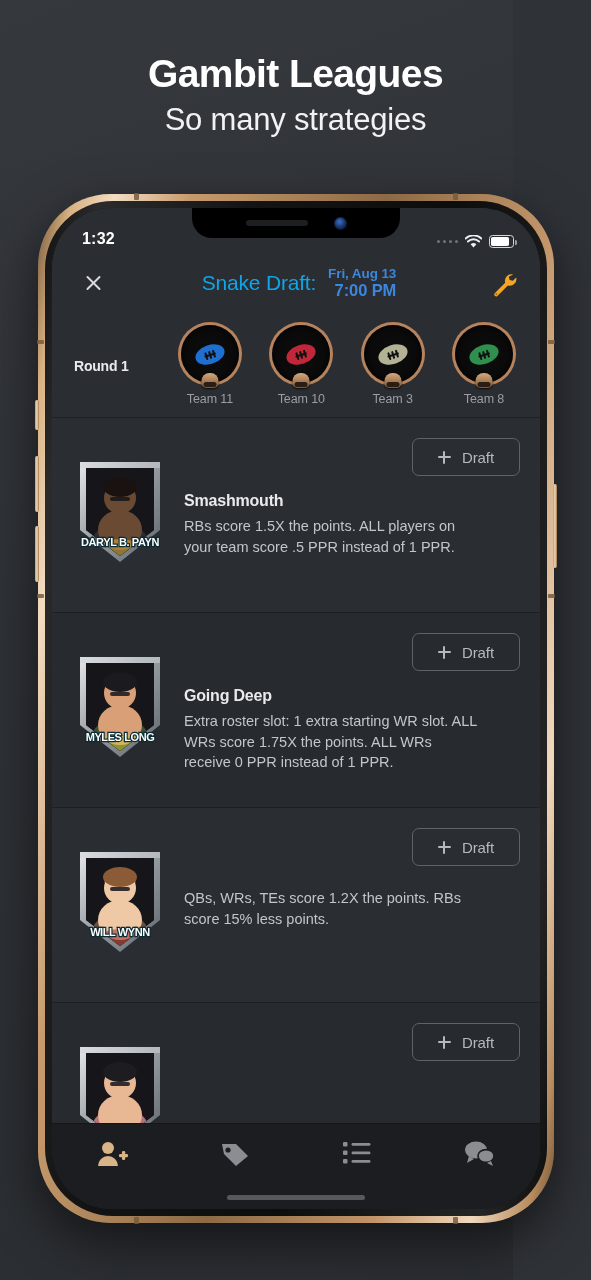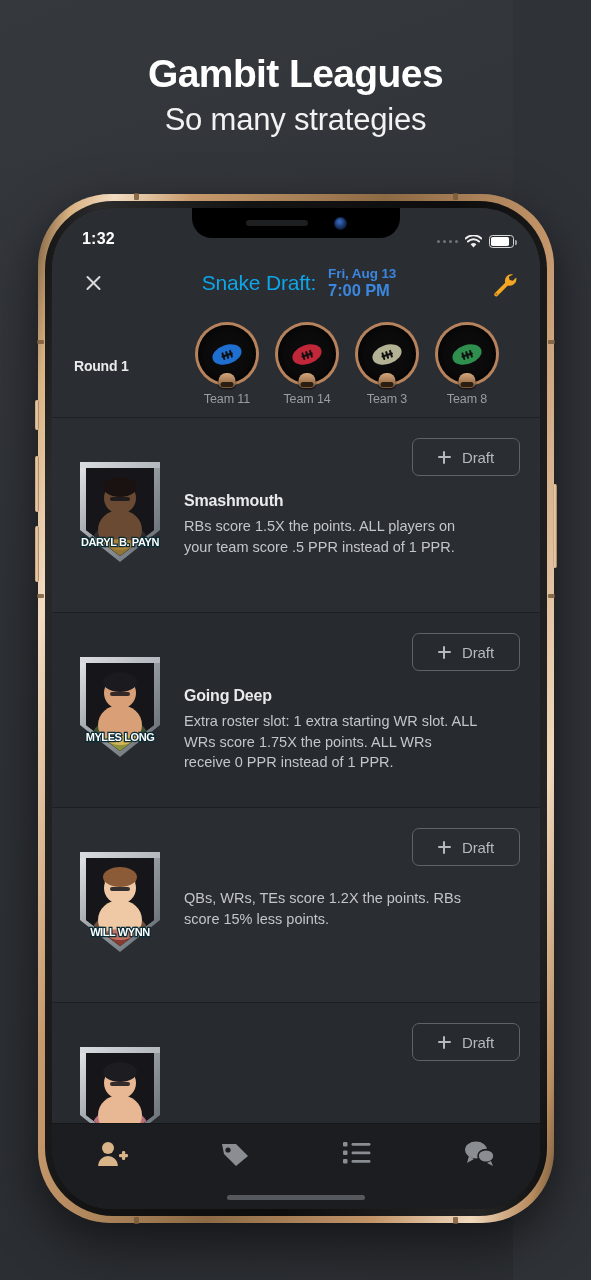--- a/index.html
+++ b/index.html
@@ -115,33 +115,33 @@
     width:34px; height:34px; flex:none; position:relative; cursor:pointer;
   }
   .close-x::before,.close-x::after{
     content:""; position:absolute; left:8px; top:16px; width:19px; height:2px;
     background:#d9dadc; border-radius:1px;
   }
   .close-x::before{ transform:rotate(45deg); }
   .close-x::after{ transform:rotate(-45deg); }
   .nav-center{ flex:1; display:flex; align-items:center; justify-content:center; gap:12px; }
   .nav-title{ font-size:21px; color:#0ea5e9; letter-spacing:-.2px; }
-  .nav-date{ text-align:left; line-height:1.12; }
+  .nav-date{ text-align:right; line-height:1.12; }
   .nav-date .d1{ font-size:13.5px; font-weight:bold; color:#3b87e0; letter-spacing:-.1px; }
   .nav-date .d2{ font-size:16.5px; font-weight:bold; color:#3b87e0; letter-spacing:-.1px; }
   .wrench{ width:30px; height:30px; flex:none; display:flex; align-items:center; justify-content:center; cursor:pointer; }
 
   
   .round-strip{
     flex:none; height:104px; background:#2a2d31;
     display:flex; align-items:center; padding:0 16px 0 22px;
     border-bottom:1px solid #1e2023;
   }
   .round-label{ font-size:14px; font-weight:bold; color:#e9eaec; width:96px; flex:none; letter-spacing:-.2px; }
-  .teams{ flex:1; display:flex; justify-content:center; align-items:center; }
+  .teams{ flex:1; display:flex; justify-content:space-between; align-items:center; }
   .team{ display:flex; flex-direction:column; align-items:center; width:80px; }
   .team-av{
     position:relative; width:58px; height:58px; border-radius:50%;
     background:#0b0b0c;
     box-shadow:0 0 0 3px #b6835c, inset 0 0 10px rgba(0,0,0,.9);
     display:flex; align-items:center; justify-content:center;
   }
   .ball{ width:30px; height:19px; border-radius:50% / 50%; position:relative; transform:rotate(-18deg); }
   .ball::before{
     content:""; position:absolute; left:50%; top:50%; transform:translate(-50%,-50%);
@@ -285,21 +285,21 @@
                     <div class="ball" style="background:#1f6fd0"></div>
                     <div class="helmet"></div>
                   </div>
                   <div class="team-name">Team 11</div>
                 </div>
                 <div class="team">
                   <div class="team-av">
                     <div class="ball" style="background:#c0283a"></div>
                     <div class="helmet"></div>
                   </div>
-                  <div class="team-name">Team 14</div>
+                  <div class="team-name">Team 10</div>
                 </div>
                 <div class="team">
                   <div class="team-av">
                     <div class="ball" style="background:#b3b294"></div>
                     <div class="helmet"></div>
                   </div>
                   <div class="team-name">Team 3</div>
                 </div>
                 <div class="team">
                   <div class="team-av">

